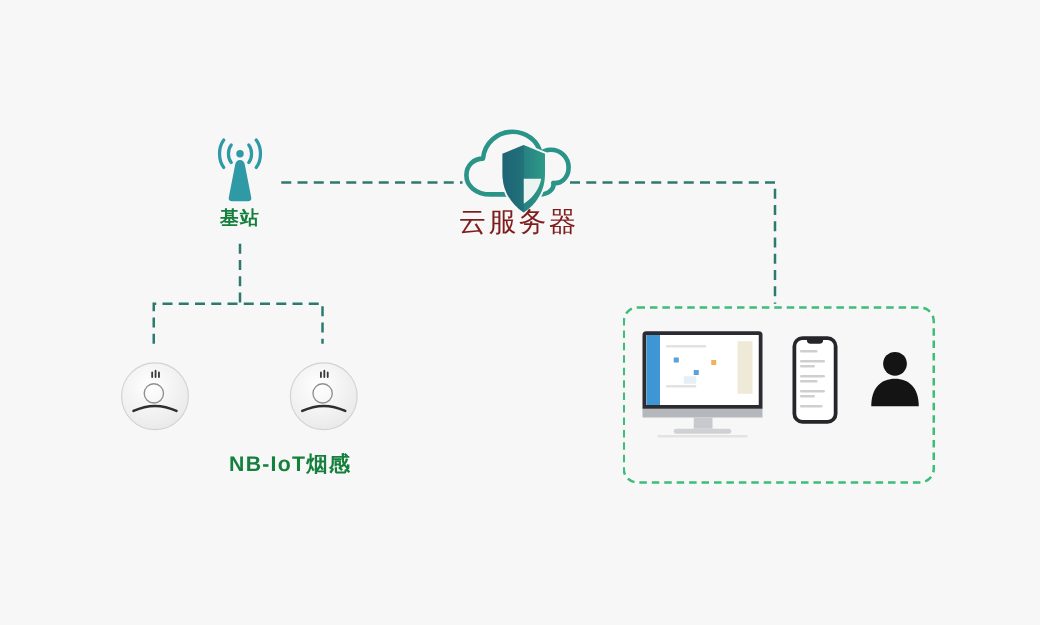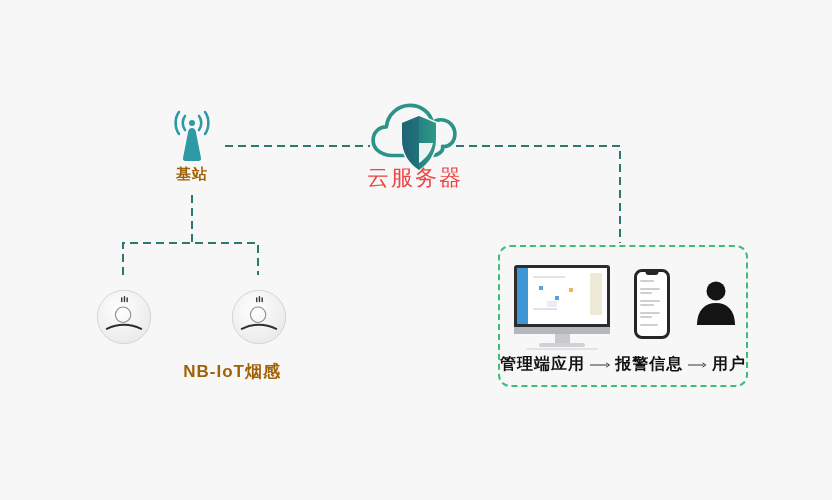--- a/index.html
+++ b/index.html
@@ -6,24 +6,24 @@
   body{
     width:832px;height:500px;overflow:hidden;position:relative;
     background:#f7f7f7;
     font-family:"Liberation Sans","DejaVu Sans",sans-serif;
     color:#1a1a1a;
   }
   .abs{position:absolute;}
   
   #connector-layer{position:absolute;left:0;top:0;width:832px;height:500px;pointer-events:none;}
   
-  .node-label{font-weight:bold;text-align:center;letter-spacing:1px;color:#a16207;}
+  .node-label{font-weight:bold;text-align:center;letter-spacing:1px;color:#15803d;}
   #base-station-label{left:142px;top:165px;width:100px;font-size:15px;}
   #cloud-label{left:350px;top:163px;width:130px;font-size:22px;font-weight:normal;
-    font-family:"DejaVu Serif","Liberation Serif",serif;color:#ef4444;letter-spacing:2px;}
+    font-family:"DejaVu Serif","Liberation Serif",serif;color:#7f1d1d;letter-spacing:2px;}
   #detector-label{left:111px;top:360px;width:170px;font-size:17px;text-align:right;}
   
   #management-panel{
     left:498px;top:245px;width:246px;height:138px;
     border:2px dashed #3cbd78;border-radius:12px;background:transparent;
   }
   
   .monitor{left:14px;top:18px;width:96px;}
   .monitor .screen{
     width:90px;height:56px;border:3px solid #2b2b30;border-radius:3px 3px 0 0;
@@ -150,24 +150,13 @@
     <div class="row" style="top:40px;width:20px;"></div>
     <div class="row" style="top:44px;width:12px;"></div>
     <div class="row" style="top:52px;width:18px;"></div>
   </div>
 
   <svg class="abs person" width="40" height="48" viewBox="0 0 40 48" xmlns="http://www.w3.org/2000/svg">
     <circle cx="20" cy="10" r="9.5" fill="#141414"></circle>
     <path d="M1 44 C1 29 9 22 20 22 C31 22 39 29 39 44 Z" fill="#141414"></path>
   </svg>
 
-  <div id="flow-row">
-    <span class="flow-label">管理端应用</span>
-    <svg width="48" height="12" viewBox="0 0 48 12" xmlns="http://www.w3.org/2000/svg">
-      <path d="M1 6 H40 M39 1.5 L46 6 L39 10.5" fill="none" stroke="#111" stroke-width="2" stroke-linejoin="round" stroke-linecap="round"></path>
-    </svg>
-    <span class="flow-label">报警信息</span>
-    <svg width="44" height="12" viewBox="0 0 44 12" xmlns="http://www.w3.org/2000/svg">
-      <path d="M1 6 H36 M35 1.5 L42 6 L35 10.5" fill="none" stroke="#111" stroke-width="2" stroke-linejoin="round" stroke-linecap="round"></path>
-    </svg>
-    <span class="flow-label">用户</span>
-  </div>
 </div>
 
 </body></html>

